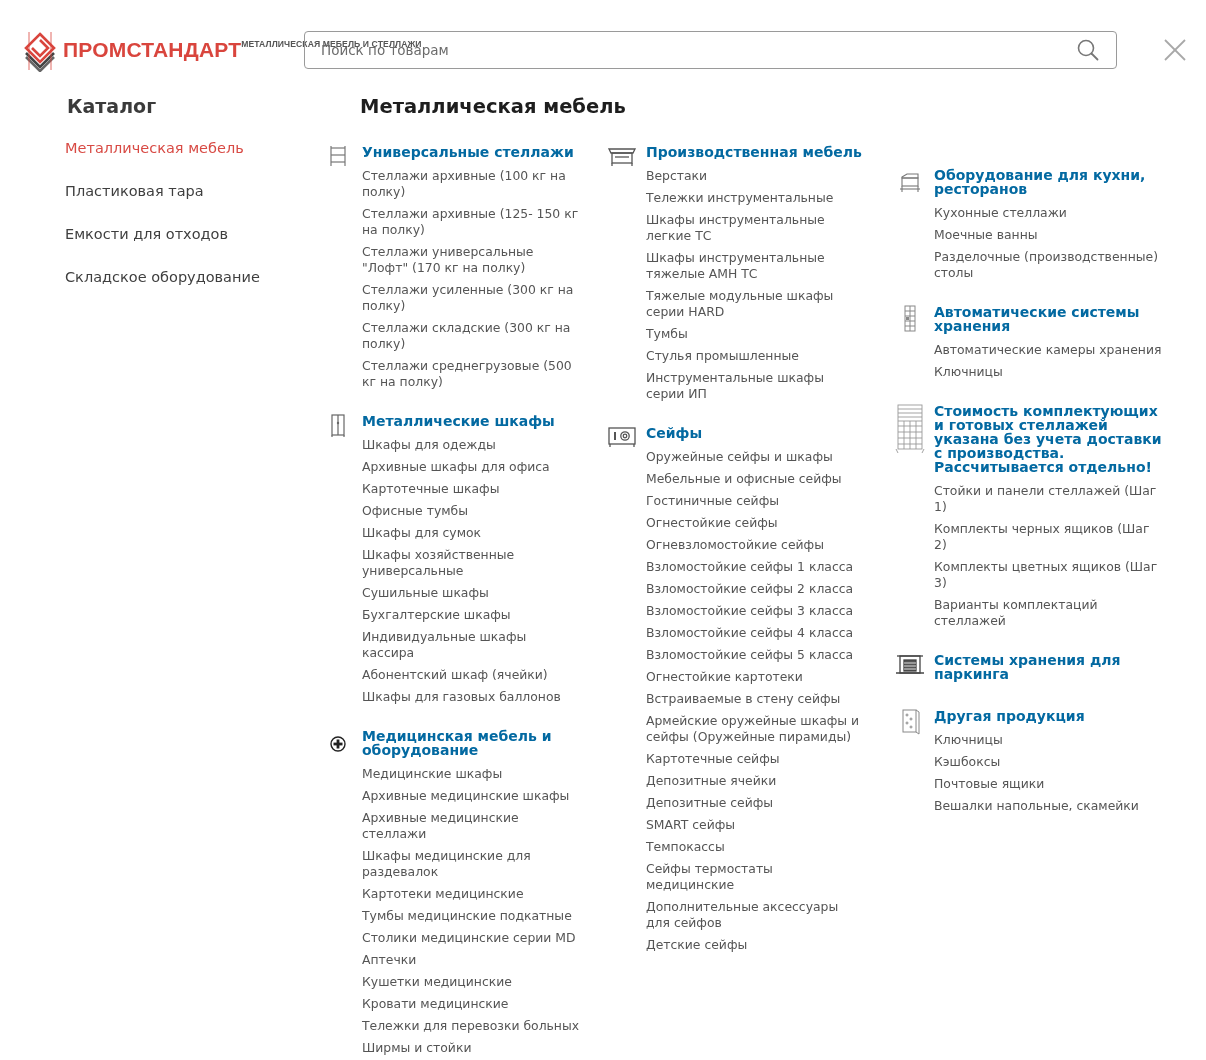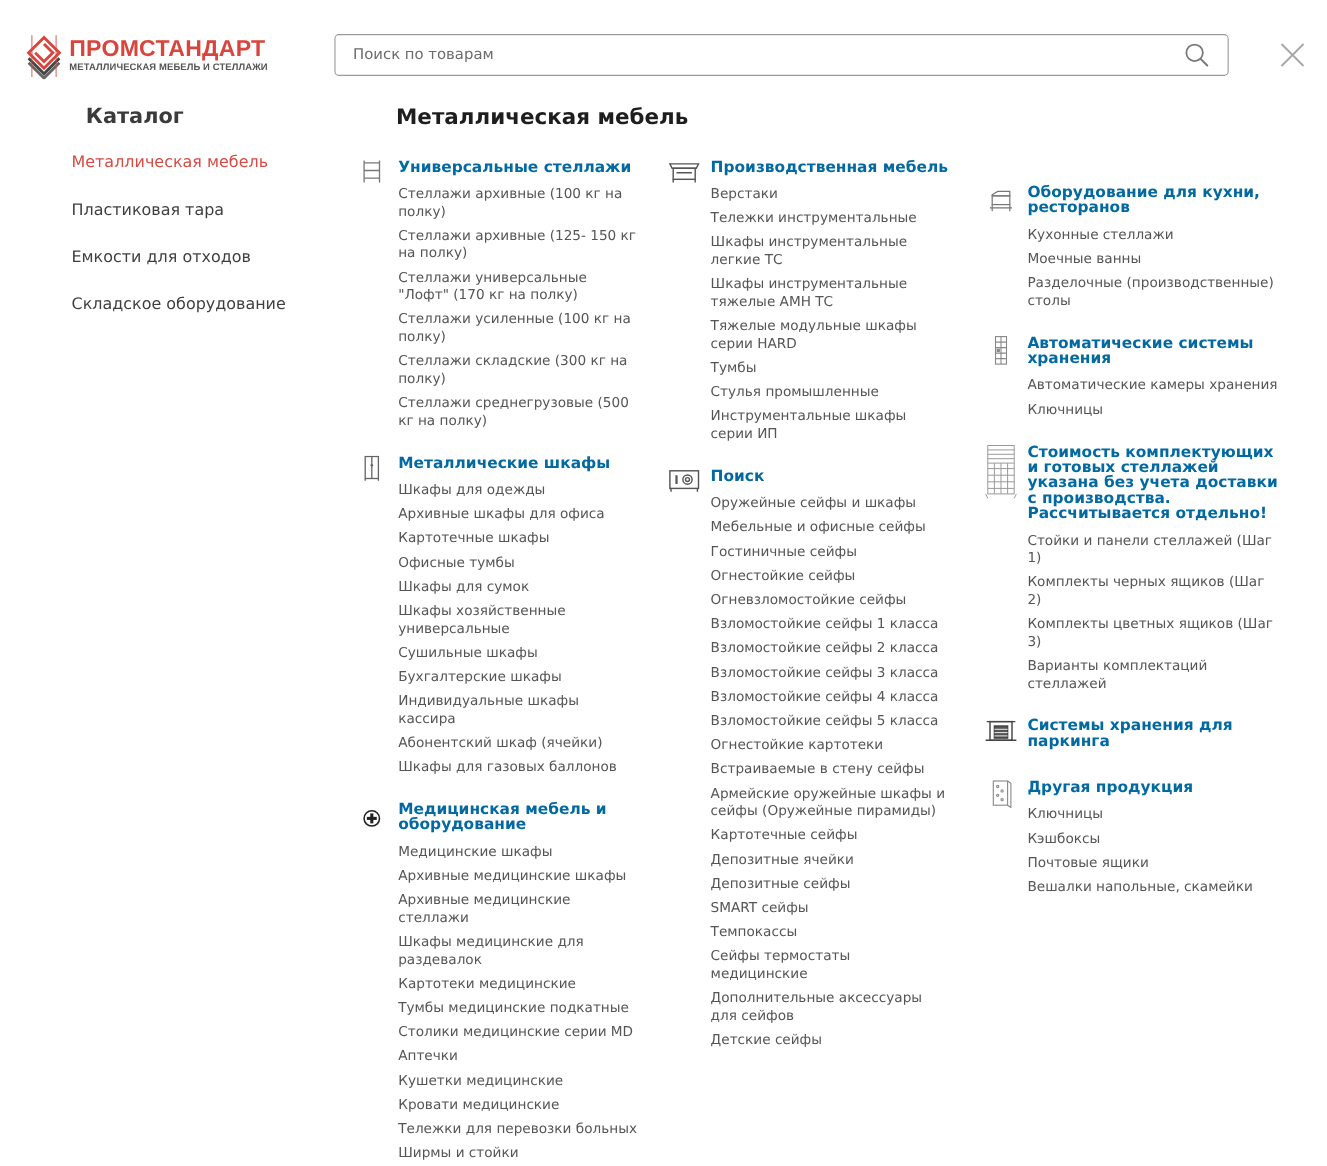--- a/index.html
+++ b/index.html
@@ -2,32 +2,32 @@
 <html><head>
 <meta charset="utf-8">
 <style>
   * { box-sizing: border-box; margin: 0; padding: 0; }
   html, body { width: 1206px; height: 1060px; background: #ffffff; overflow: hidden; }
   body { font-family: "DejaVu Sans", sans-serif; color: #3a3a3a; position: relative; }
 
   
   .logo { position: absolute; left: 20px; top: 28px; display: flex; align-items: center; }
   .logo-mark { width: 40px; height: 44px; margin-right: 3px; }
-  .logo-text { display: flex; flex-direction: column; }
+  .logo-text { display: flex; }
   .logo-title { font-family: "Liberation Sans", sans-serif; font-weight: bold; font-size: 21px; color: #d9453d; letter-spacing: 0.2px; line-height: 22px; }
   .logo-sub { font-family: "Liberation Sans", sans-serif; font-weight: bold; font-size: 8.6px; color: #555; letter-spacing: 0.1px; line-height: 10px; margin-top: 0px; }
 
   .search { position: absolute; left: 304px; top: 31px; width: 813px; height: 38px; border: 1px solid #9a9a9a; border-radius: 4px; display: flex; align-items: center; }
   .search input { border: none; outline: none; background: transparent; flex: 1; height: 100%; padding-left: 16px; font-family: "DejaVu Sans", sans-serif; font-size: 13.5px; color: #333; }
   .search input::placeholder { color: #6b6b6b; }
   .search-icon { width: 24px; height: 24px; margin-right: 16px; }
   .close-btn { position: absolute; left: 1162px; top: 37px; width: 26px; height: 26px; cursor: pointer; }
 
   
-  .catalog-title { position: absolute; left: 78px; top: 95px; font-size: 19px; font-weight: bold; color: #3b3b3b; }
+  .catalog-title { position: absolute; left: 67px; top: 95px; font-size: 19px; font-weight: bold; color: #3b3b3b; }
   .side-list { position: absolute; left: 65px; top: 140px; list-style: none; }
   .side-list li { font-size: 14.5px; color: #3f3f3f; height: 43px; cursor: pointer; }
   .side-list li.active { color: #d84a44; }
 
   
   .main-title { position: absolute; left: 360px; top: 95px; font-size: 19.5px; font-weight: bold; color: #1e1e1e; }
 
   .col { position: absolute; top: 143px; width: 240px; }
   .col1 { left: 322px; }
   .col2 { left: 606px; }
@@ -98,21 +98,21 @@
             <line x1="4" y1="10" x2="18" y2="10"></line>
             <line x1="4" y1="17" x2="18" y2="17"></line>
         </g>
       </svg>
     </div>
     <div class="group-title">Универсальные стеллажи</div>
     <ul>
       <li>Стеллажи архивные (100 кг на полку)</li>
       <li>Стеллажи архивные (125- 150 кг на полку)</li>
       <li>Стеллажи универсальные "Лофт" (170 кг на полку)</li>
-      <li>Стеллажи усиленные (100 кг на полку)</li>
+      <li>Стеллажи усиленные (300 кг на полку)</li>
       <li>Стеллажи складские (300 кг на полку)</li>
       <li>Стеллажи среднегрузовые (500 кг на полку)</li>
     </ul>
   </div>
 
   <div class="group" style="margin-bottom:24px;">
     <div class="group-icon">
       <svg width="22" height="24" viewBox="0 0 22 24">
         <g stroke="#666" stroke-width="1.2" fill="none">
           <rect x="5" y="1" width="12" height="20"></rect>
@@ -198,21 +198,21 @@
         <g stroke="#555" stroke-width="1.3" fill="none">
           <rect x="2" y="2" width="26" height="16"></rect>
           <line x1="8" y1="6" x2="8" y2="14" stroke-width="2"></line>
           <circle cx="18" cy="10" r="4.2"></circle>
           <circle cx="18" cy="10" r="1.8"></circle>
           <line x1="3" y1="18" x2="3" y2="21"></line>
             <line x1="27" y1="18" x2="27" y2="21"></line>
         </g>
       </svg>
     </div>
-    <div class="group-title">Поиск</div>
+    <div class="group-title">Сейфы</div>
     <ul>
       <li>Оружейные сейфы и шкафы</li>
       <li>Мебельные и офисные сейфы</li>
       <li>Гостиничные сейфы</li>
       <li>Огнестойкие сейфы</li>
       <li>Огневзломостойкие сейфы</li>
       <li>Взломостойкие сейфы 1 класса</li>
       <li>Взломостойкие сейфы 2 класса</li>
       <li>Взломостойкие сейфы 3 класса</li>
       <li>Взломостойкие сейфы 4 класса</li>

